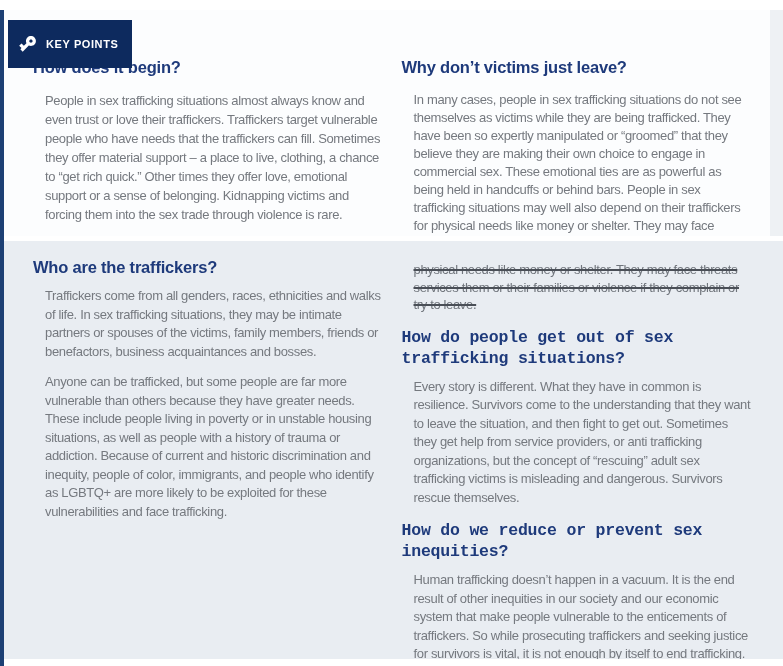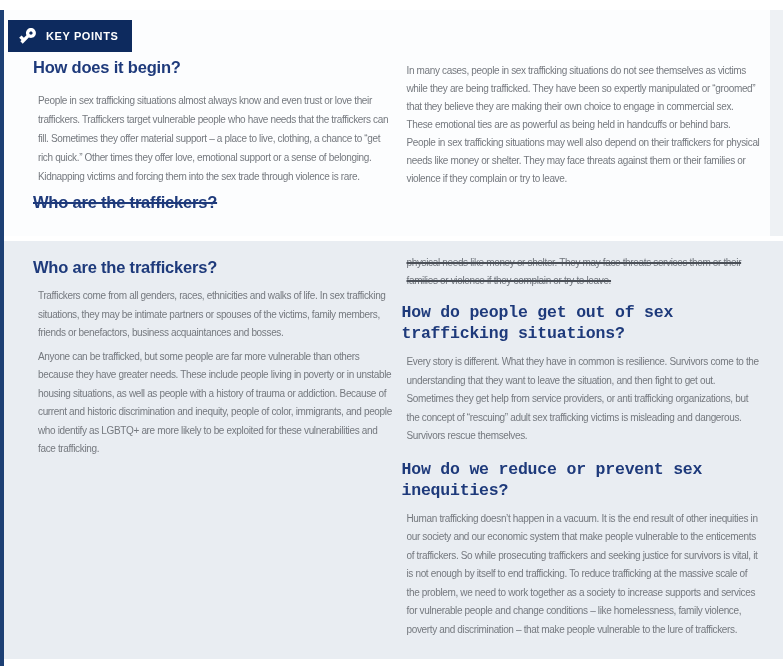--- a/index.html
+++ b/index.html
@@ -20,21 +20,21 @@
     background: #2e5ca6;
   }
   .left-border {
     position: absolute; top: 0; left: 0;
     width: 4px; height: 656px;
     background: #1d4074;
     z-index: 5;
   }
   .badge {
     position: absolute; top: 10px; left: 8px;
-    height: 32px; min-width: 114px;
+    height: 48px; min-width: 114px;
     background: #0d2a5e;
     display: flex; align-items: center;
     padding: 0 14px 0 10px;
     z-index: 6;
   }
   .badge .key-wrap { width: 20px; height: 20px; margin-right: 8px; display: inline-flex; }
   .badge .label {
     color: #ffffff; font-size: 11px; font-weight: bold;
     letter-spacing: 0.6px; white-space: nowrap;
   }
@@ -68,24 +68,24 @@
     letter-spacing: -0.2px;
     line-height: 21px;
     margin: 0 0 13px 0;
   }
   .slice-bottom h2 { margin-top: 8px; margin-bottom: 9px; }
   .slice-bottom h2 + p { margin-top: 0; }
   .slice-bottom h2.later { margin-top: 13px; font-family: Liberation Mono, monospace; }
 
   p.body-text {
     color: #75797f;
-    font-size: 10px;
+    font-size: 13px;
     letter-spacing: -0.35px;
     line-height: 19px;
-    margin: 5px;
+    margin: 12px;
   }
   .slice-bottom p.body-text { line-height: 18.5px; }
 
   .tight { line-height: 18px !important; }
 
   h2.struck {
     text-decoration: line-through;
     text-decoration-thickness: 2px;
     margin: 6px 0 0 0;
   }
@@ -117,20 +117,21 @@
   </div>
 
   <section class="slice slice-top">
     <div class="cols">
       <div class="col">
         <h2>How does it begin?</h2>
         <p class="body-text">People in sex trafficking situations almost always know and even trust or love their traffickers. Traffickers target vulnerable people who have needs that the traffickers can fill. Sometimes they offer material support – a place to live, clothing, a chance to “get rich quick.” Other times they offer love, emotional support or a sense of belonging. Kidnapping victims and forcing them into the sex trade through violence is rare.</p>
         <h2 class="struck">Who are the traffickers?</h2>
       </div>
       <div class="col">
+        <h2>Why don’t victims just leave?</h2>
         <p class="body-text tight">In many cases, people in sex trafficking situations do not see themselves as victims while they are being trafficked. They have been so expertly manipulated or “groomed” that they believe they are making their own choice to engage in commercial sex. These emotional ties are as powerful as being held in handcuffs or behind bars. People in sex trafficking situations may well also depend on their traffickers for physical needs like money or shelter. They may face threats against them or their families or violence if they complain or try to leave.</p>
       </div>
     </div>
   </section>
 
   <div class="slice-gap"></div>
 
   <section class="slice slice-bottom">
     <div class="cols">
       <div class="col">

